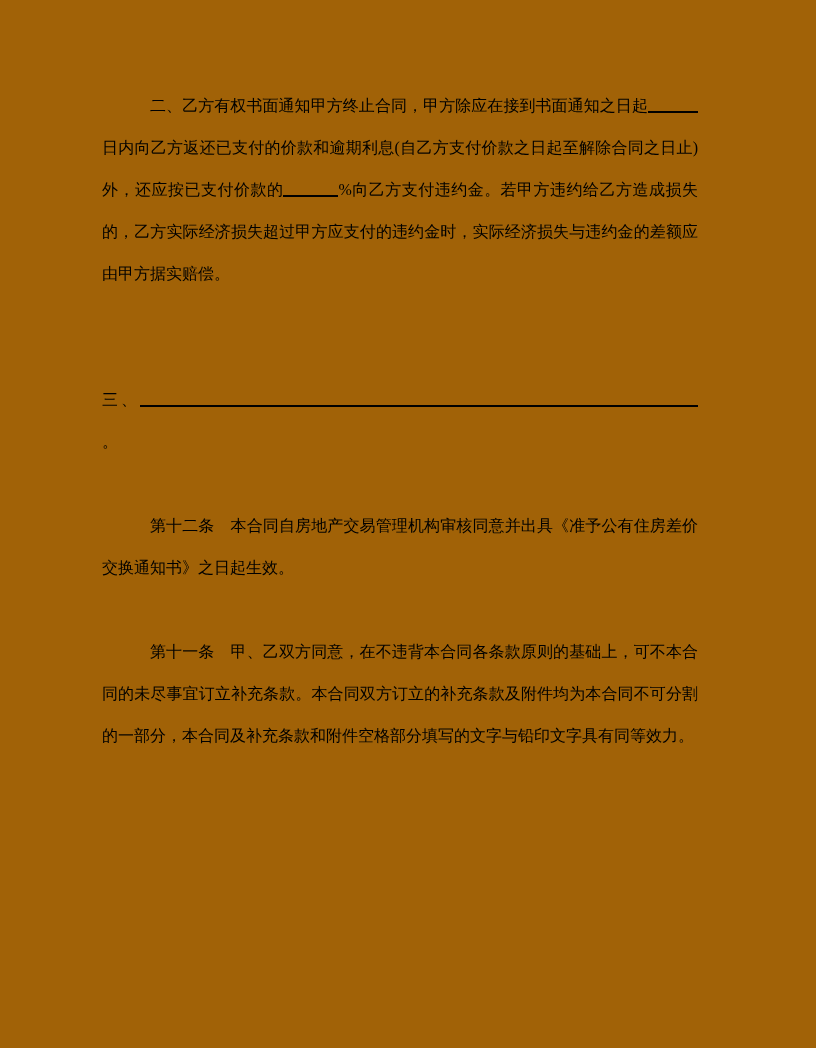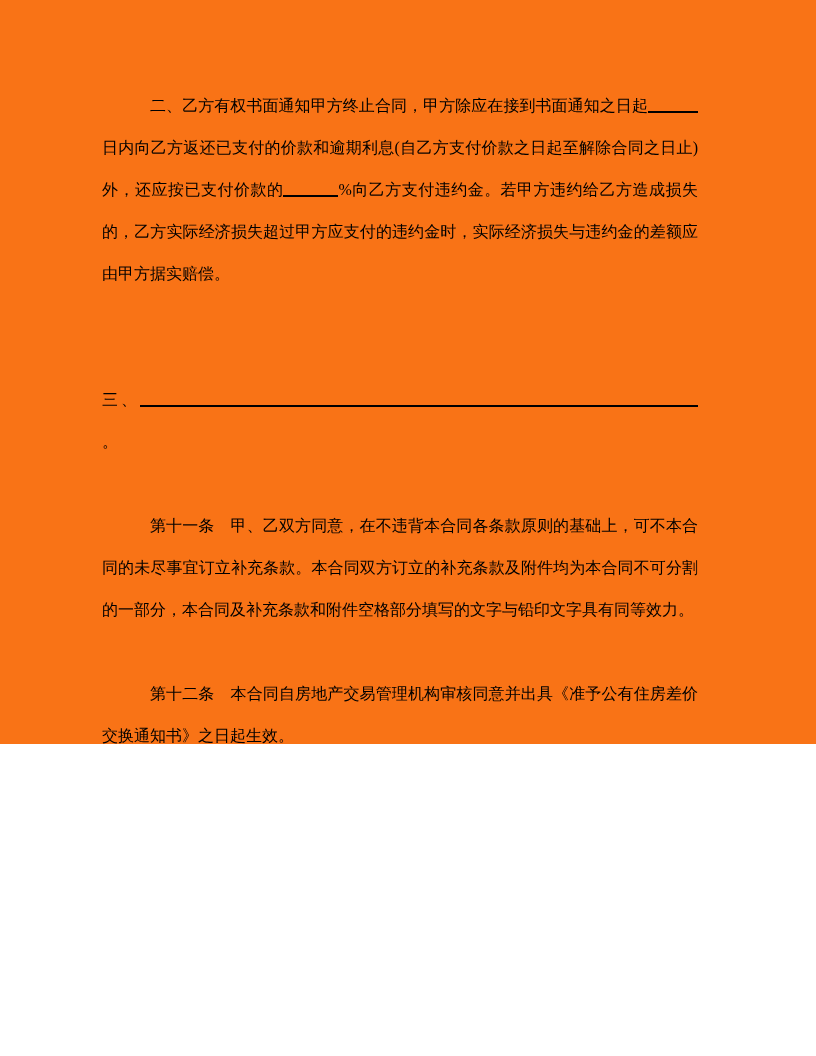--- a/index.html
+++ b/index.html
@@ -3,23 +3,23 @@
 <meta charset="utf-8">
 <style>
   html, body {
     margin: 0;
     padding: 0;
     background: #ffffff;
   }
   .page {
     position: relative;
     width: 816px;
-    height: 744px;
+    height: 1048px;
     margin: 0 auto;
-    background: #f97316;
+    background: #a16207;
     box-sizing: border-box;
     padding: 85px 118px 0 102px;
     overflow: hidden;
     font-family: "Liberation Serif", "DejaVu Serif", serif;
     font-size: 16px;
     line-height: 42px;
     color: #000000;
   }
   .para {
     margin: 0;
@@ -36,16 +36,16 @@
     vertical-align: -2px;
   }
 </style>
 </head>
 <body>
 
 <div class="page">
   <div>
       <div class="para indent" style="margin-top: 0px;"><span>二、乙方有权书面通知甲方终止合同，甲方除应在接到书面通知之日起</span><span class="blank" style="width: 50px;"></span><span>日内向乙方返还已支付的价款和逾期利息(自乙方支付价款之日起至解除合同之日止)外，还应按已支付价款的</span><span class="blank" style="width: 55px;"></span><span>%向乙方支付违约金。若甲方违约给乙方造成损失的，乙方实际经济损失超过甲方应支付的违约金时，实际经济损失与违约金的差额应由甲方据实赔偿。</span></div>
       <div class="para" style="margin-top: 84px;"><span>三、</span><span class="blank" style="width: 558px;"></span><span>。</span></div>
+      <div class="para indent" style="margin-top: 42px;"><span>第十二条　本合同自房地产交易管理机构审核同意并出具《准予公有住房差价交换通知书》之日起生效。</span></div>
       <div class="para indent" style="margin-top: 42px;"><span>第十一条　甲、乙双方同意，在不违背本合同各条款原则的基础上，可不本合同的未尽事宜订立补充条款。本合同双方订立的补充条款及附件均为本合同不可分割的一部分，本合同及补充条款和附件空格部分填写的文字与铅印文字具有同等效力。</span></div>
-      <div class="para indent" style="margin-top: 42px;"><span>第十二条　本合同自房地产交易管理机构审核同意并出具《准予公有住房差价交换通知书》之日起生效。</span></div>
     </div>
 </div>
 
 </body></html>

